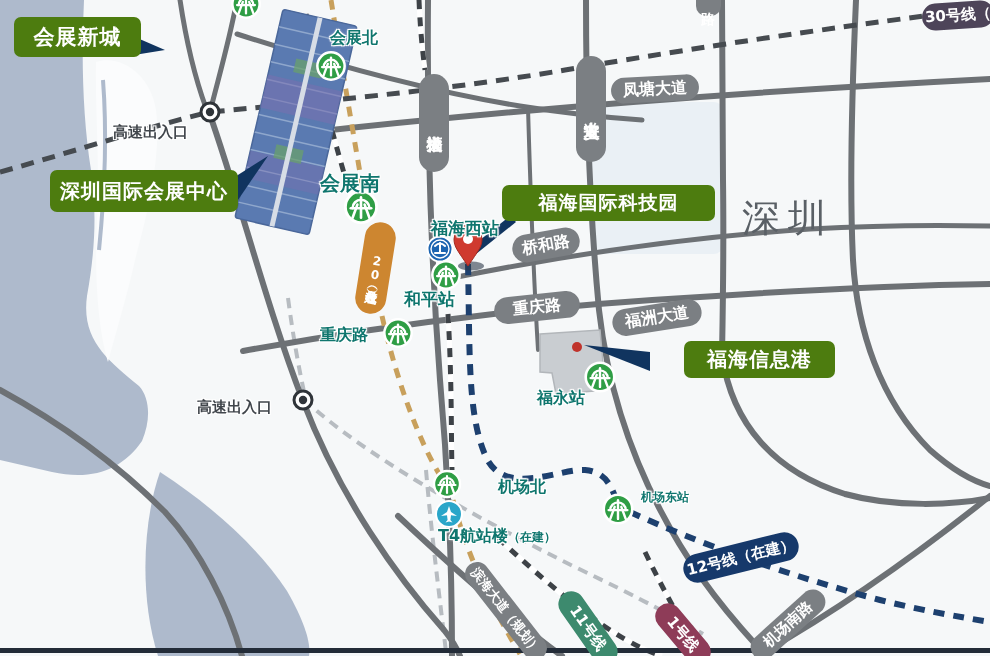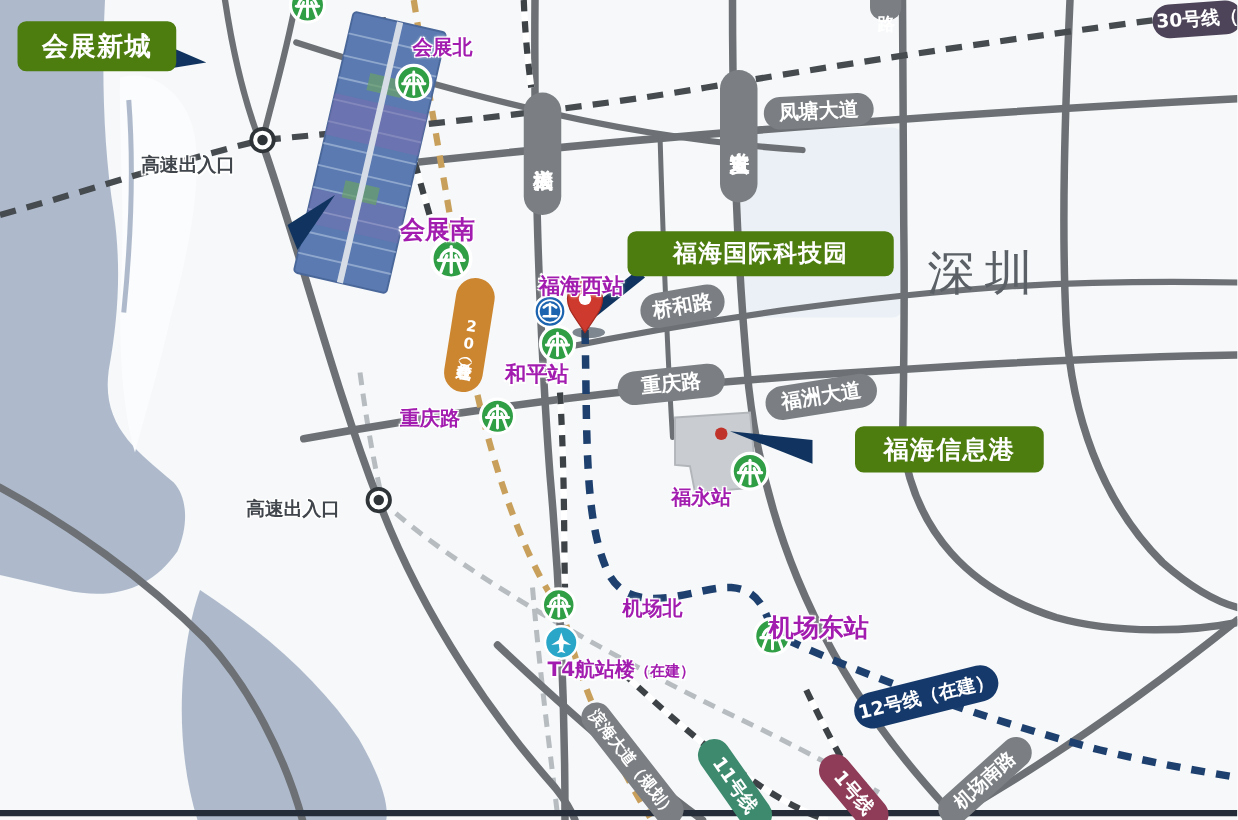--- a/index.html
+++ b/index.html
@@ -14,21 +14,21 @@
   .pill{position:absolute;background:#7b7f83;color:#fff;font-weight:bold;
         border-radius:999px;display:flex;align-items:center;justify-content:center;
         white-space:nowrap;z-index:20;}
   .pill.vert{writing-mode:vertical-rl;text-orientation:upright;}
   
   .line-pill{position:absolute;color:#fff;font-weight:bold;border-radius:999px;
              display:flex;align-items:center;justify-content:center;
              white-space:nowrap;z-index:20;}
   .line-pill.vert{writing-mode:vertical-rl;text-orientation:upright;}
   
-  .halo{position:absolute;font-weight:bold;color:#a21caf;white-space:nowrap;z-index:25;
+  .halo{position:absolute;font-weight:bold;color:#0f766e;white-space:nowrap;z-index:25;
         text-shadow:-1px -1px 0 #fff,1px -1px 0 #fff,-1px 1px 0 #fff,1px 1px 0 #fff,
                     0 0 3px #fff,0 0 3px #fff;}
   .city{position:absolute;color:#5a6066;font-weight:500;letter-spacing:8px;
         white-space:nowrap;z-index:5;margin-left:12px;}
   .small-note{font-weight:bold;font-family:Liberation Mono, monospace;}
 </style>
 </head>
 <body>
 
 <div id="map">
@@ -180,30 +180,31 @@
   <g>
     <ellipse cx="471" cy="266" rx="13" ry="4.5" fill="#2e3b49" opacity="0.6"></ellipse>
     <path d="M468,266 C458,251 454,247 454,239 a14,14 0 1 1 28,0 c0,8 -4,12 -14,27 Z" fill="#cf3a2f" stroke="#a52a20" stroke-width="1"></path>
     <circle cx="468" cy="239" r="5" fill="#fff"></circle>
   </g>
 
   <rect x="0" y="648" width="990" height="5" fill="#232c38"></rect>
 </svg>
 
 <div class="callout" style="left:14px;top:17px;width:127px;height:40px;font-size:21px;">会展新城</div>
+<div class="callout" style="left:50px;top:170px;width:188px;height:42px;font-size:20px;">深圳国际会展中心</div>
 <div class="callout" style="left:502px;top:185px;width:213px;height:36px;font-size:19px;">福海国际科技园</div>
 <div class="callout" style="left:684px;top:341px;width:151px;height:37px;font-size:20px;">福海信息港</div>
 
 <div class="halo" style="left:330px;top:28px;font-size:16px;">会展北</div>
 <div class="halo" style="left:320px;top:170px;font-size:20px;">会展南</div>
 <div class="halo" style="left:383px;top:217px;font-size:17px;padding-left:48px;">福海西站</div>
 <div class="halo" style="left:404px;top:288px;font-size:17px;">和平站</div>
 <div class="halo" style="left:537px;top:388px;font-size:16px;">福永站</div>
 <div class="halo" style="left:462px;top:477px;font-size:16px;margin-left:36px;">机场北</div>
-<div class="halo" style="left:615px;top:489px;font-size:20px;">机场东站</div>
+<div class="halo" style="left:641px;top:489px;font-size:12px;">机场东站</div>
 <div class="halo" style="left:438px;top:526px;font-size:16px;">
   <span>T4航站楼</span><span class="small-note" style="font-size:12px;">（在建）</span>
 </div>
 
 <div class="halo" style="left:113px;top:123px;font-size:15px;color:#41464c;">高速出入口</div>
 <div class="halo" style="left:197px;top:398px;font-size:15px;color:#41464c;">高速出入口</div>
 <div class="halo" style="left:320px;top:325px;font-size:16px;">重庆路</div>
 <div class="city" style="left:730px;top:193px;font-size:38px;">深圳</div>
 
 <div class="pill" style="left:611px;top:76px;width:88px;height:26px;font-size:16px;transform:rotate(-3deg);">凤塘大道</div>

